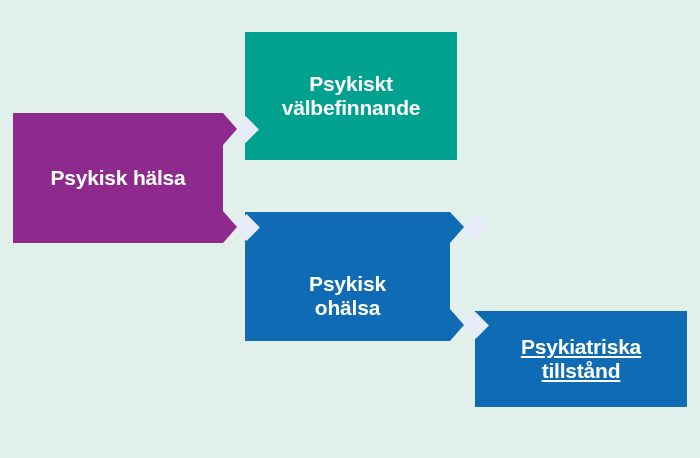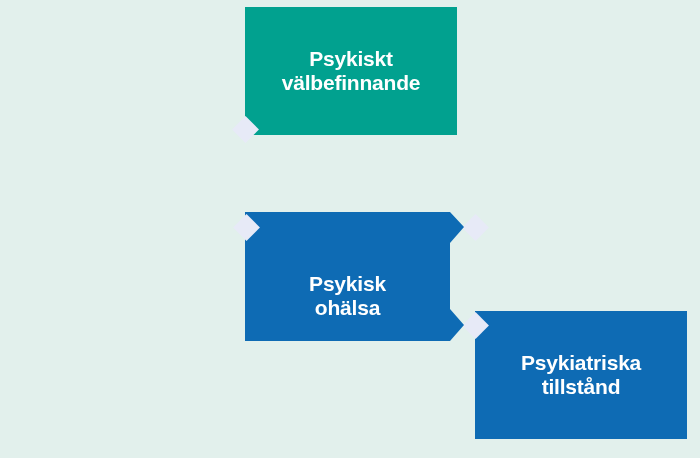--- a/index.html
+++ b/index.html
@@ -30,59 +30,63 @@
   
   .node-halsa {
     left: 13px; top: 113px;
     width: 224px; height: 130px;
     padding-right: 14px;
     box-sizing: border-box;
     clip-path: polygon(0 0, 210px 0, 224px 16px, 210px 32px, 210px 98px, 224px 114px, 210px 130px, 0 130px);
     z-index: 5;
   }
   .node-valbefinnande {
-    left: 245px; top: 7px;
+    left: 245px; top: 32px;
     width: 212px; height: 128px;
     z-index: 1;
   }
   
   .node-ohalsa {
     left: 245px; top: 212px;
     width: 219px; height: 167px;
     padding-right: 14px;
     box-sizing: border-box;
     clip-path: polygon(0 0, 205px 0, 219px 15px, 205px 31px, 205px 97px, 219px 113px, 205px 129px, 0 129px);
     z-index: 3;
   }
   .node-besvar {
     left: 475px; top: 114px;
     width: 212px; height: 129px;
     z-index: 1;
   }
   .node-tillstand {
     left: 475px; top: 311px;
-    width: 212px; height: 128px;
+    width: 212px; height: 96px;
     z-index: 1;
+    text-decoration: underline;
   }
   
   .diamond {
     position: absolute;
     width: 19px; height: 19px;
     transform: rotate(45deg);
   }
   .diamond-1 { left: 235.5px; top: 119.5px; z-index: 4; }
   .diamond-2 { left: 236.5px; top: 217.5px; z-index: 4; }
   .diamond-3 { left: 465.5px; top: 217.5px; z-index: 2; }
   .diamond-4 { left: 465.5px; top: 315.5px; z-index: 2; }
 </style>
 </head>
 <body>
 
 <div class="canvas" style="background-color: rgb(226, 240, 236);">
 
+  <div class="node node-halsa" style="background-color: rgb(142, 42, 142);">
+    <span>Psykisk hälsa</span>
+  </div>
 
   <div class="node node-valbefinnande" style="background-color: rgb(1, 161, 143);">
     <span>Psykiskt
 välbefinnande</span>
   </div>
 
   <div class="node node-ohalsa" style="background-color: rgb(14, 107, 180);">
     <span>Psykisk
 ohälsa</span>
   </div>

